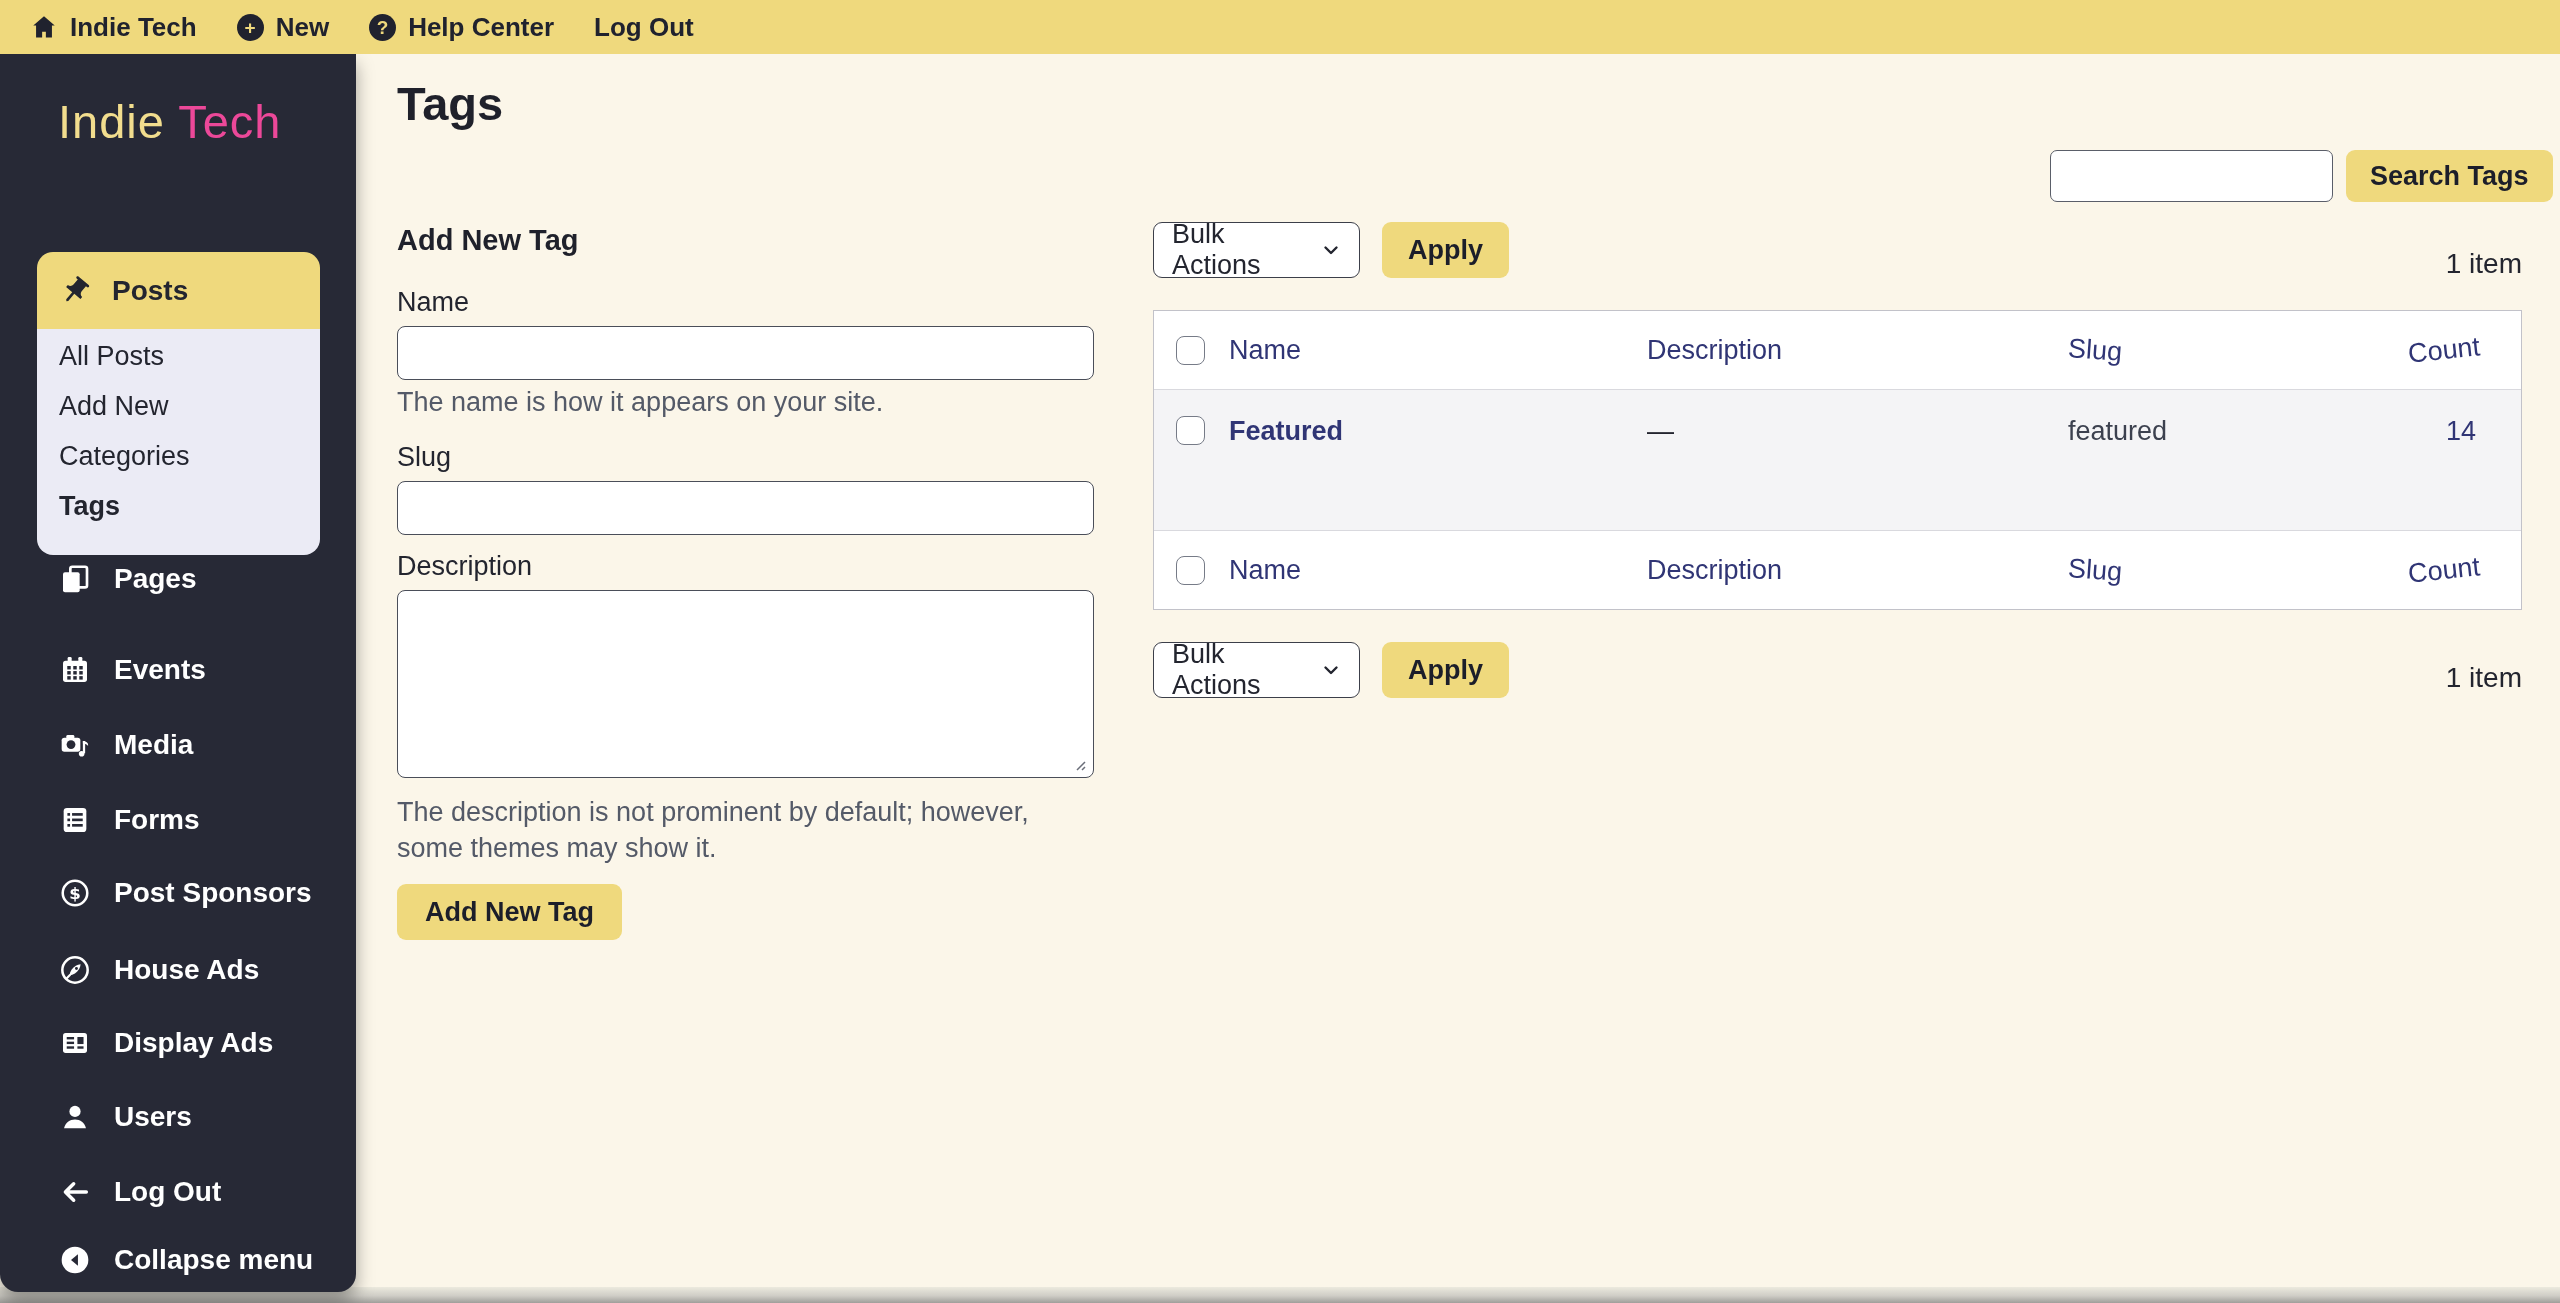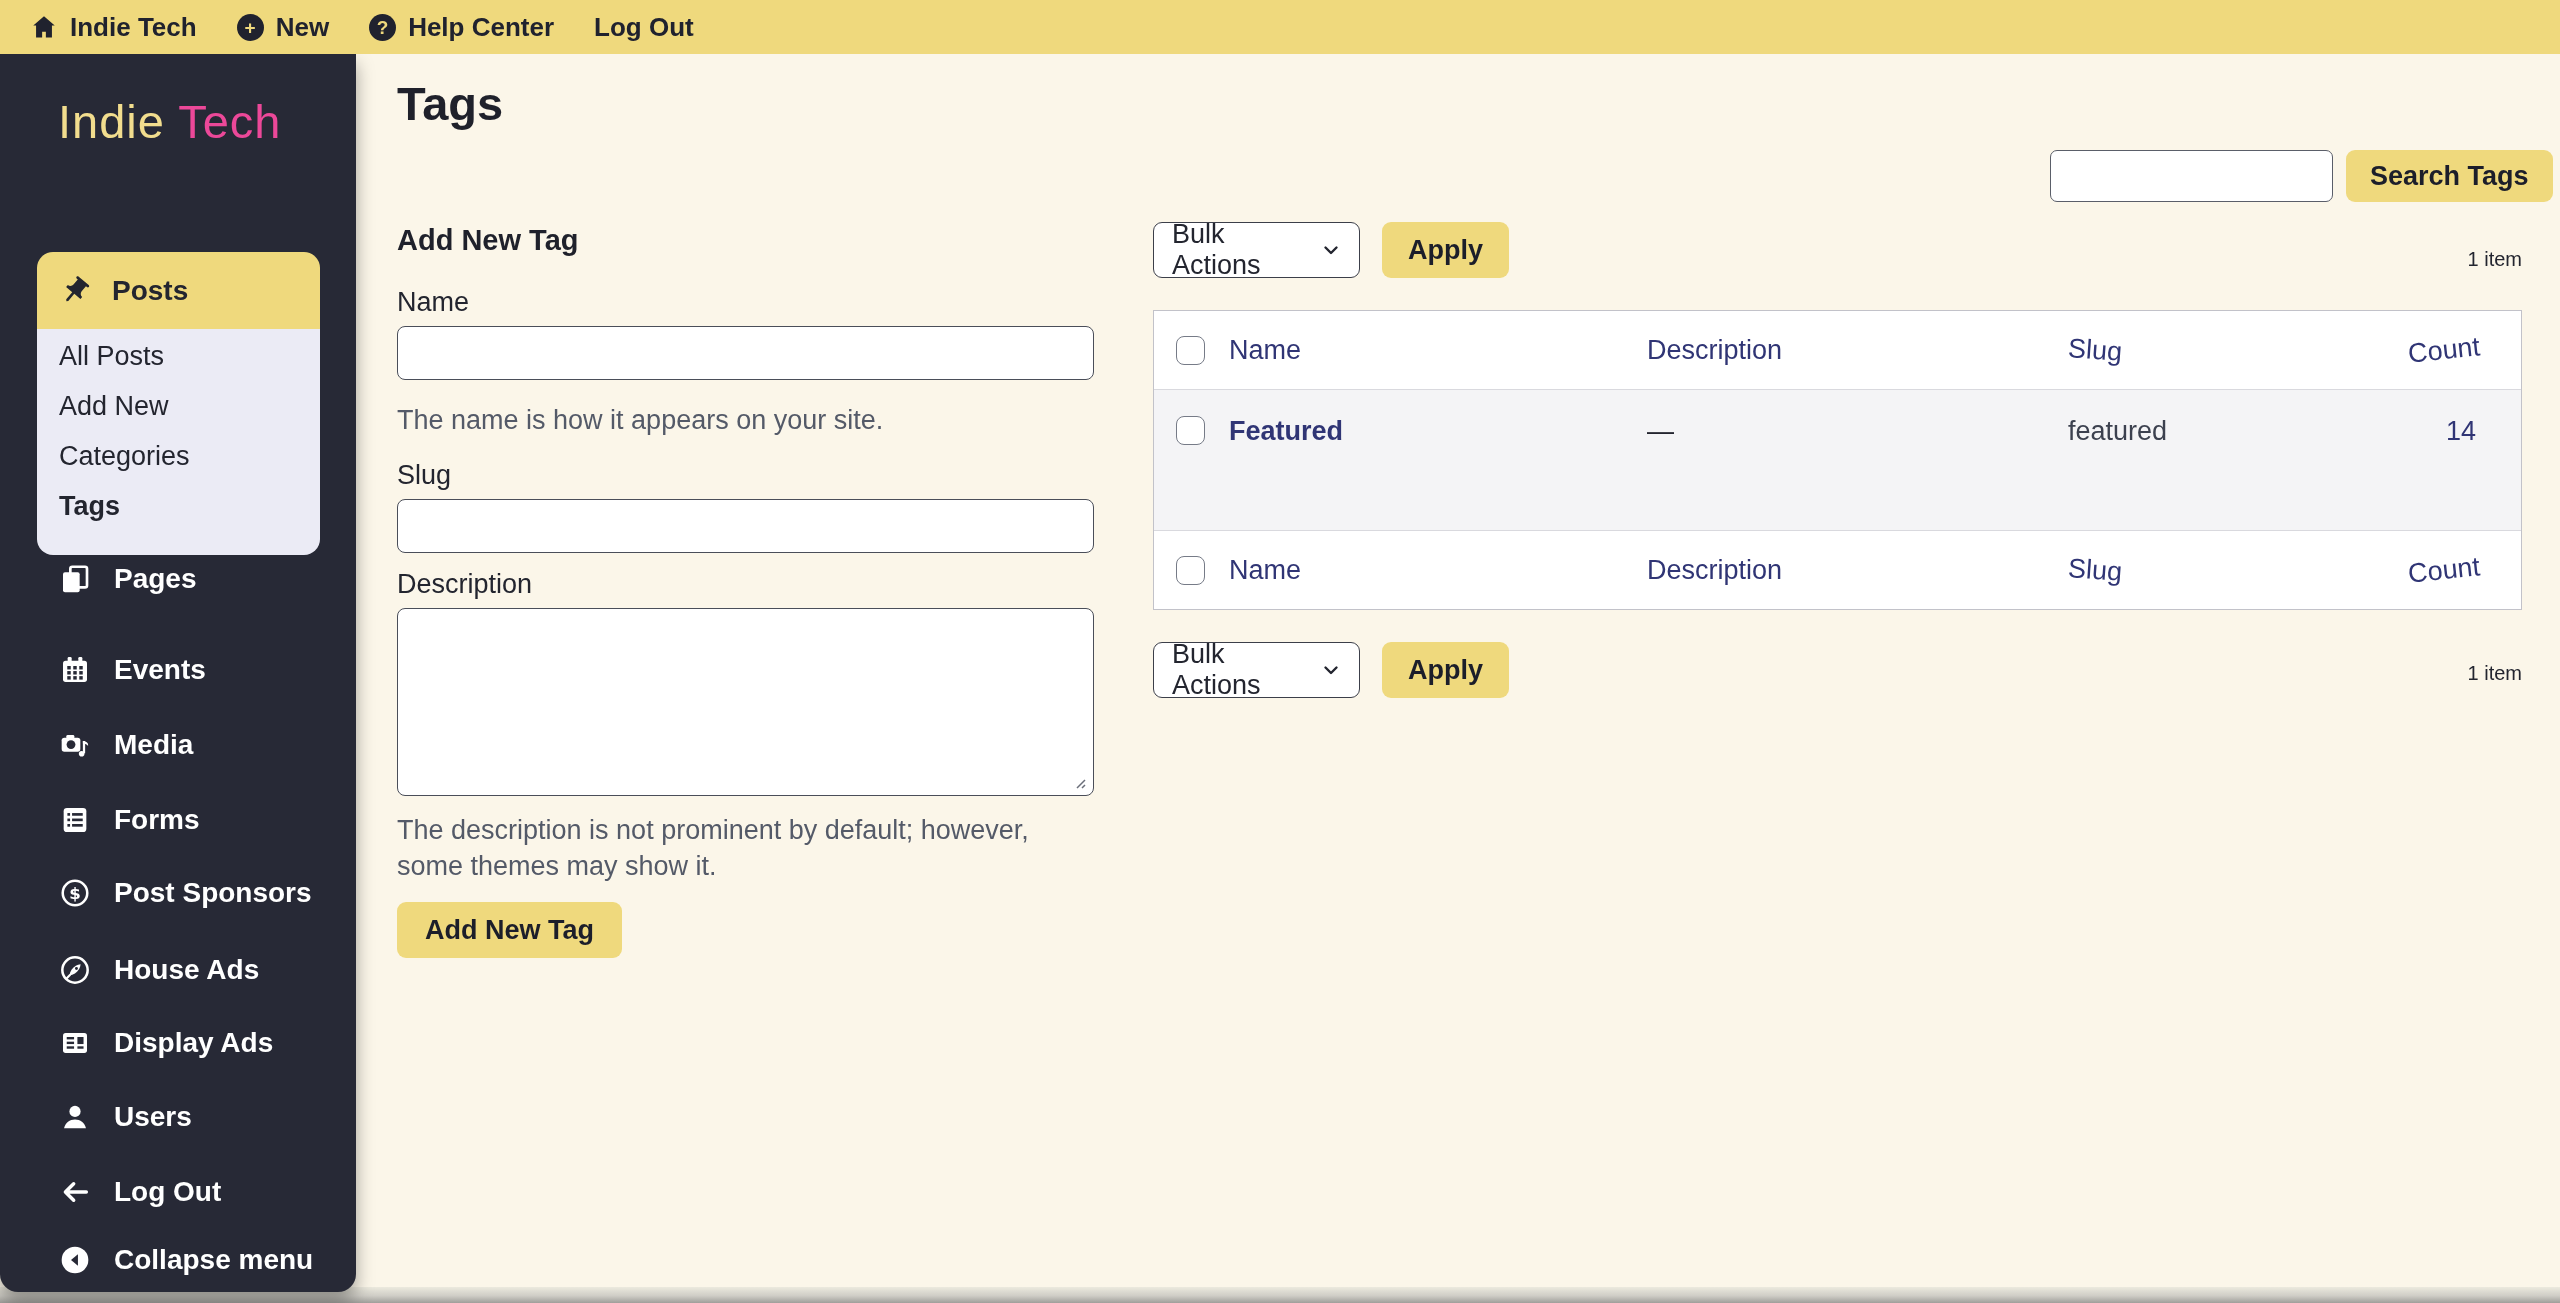--- a/index.html
+++ b/index.html
@@ -85,42 +85,42 @@
 
   
   .form-col { position:absolute; left:397px; top:224px; width:697px; z-index:5; }
   .form-col h2 { font-size:29px; font-weight:700; color:#1f212b; }
   .field-label { margin-top:30px; font-size:27px; font-weight:500; color:#23252f; }
   .text-input {
     margin-top:8px; width:697px; height:54px;
     border:1.6px solid #4a4e59; border-radius:8px; background:#fff;
     font-size:27px; padding:0 16px; font-family:"Liberation Sans", sans-serif;
   }
-  .help { margin-top:22px; font-size:27px; line-height:36px; color:#545a68; }
+  .help { margin-top:4px; font-size:27px; line-height:36px; color:#545a68; }
   .ta-wrap { position:relative; margin-top:8px; width:697px; }
   .textarea {
     width:697px; height:188px; resize:none;
     border:1.6px solid #4a4e59; border-radius:8px; background:#fff;
     font-size:27px; padding:10px 16px; font-family:"Liberation Sans", sans-serif;
   }
   .grip { position:absolute; right:7px; bottom:10px; }
   .submit-btn { margin-top:18px; height:56px; padding:0 28px; display:inline-block; }
 
   
   .list-col { position:absolute; left:1153px; top:222px; width:1369px; z-index:5; }
   .bulk-row { display:flex; gap:22px; align-items:center; height:56px; }
   .bulk-row.bottom { margin-top:32px; }
   .bulk-select {
     width:207px; height:56px; background:#fff;
     border:1.6px solid #3c3f4a; border-radius:9px;
     display:flex; align-items:center; justify-content:space-between;
     padding:0 16px 0 18px; font-size:27px; color:#23252f; cursor:pointer;
   }
   .apply-btn { height:56px; padding:0 26px; }
-  .count-note { position:absolute; right:0; font-size:20px; color:#23252f; }
+  .count-note { position:absolute; right:0; font-size:28px; color:#23252f; }
   .count-top { top:26px; }
   .count-bottom { top:440px; }
 
   .tags-table { margin-top:32px; border:1.5px solid #c2c2c9; background:#fff; }
   .t-row { display:grid; grid-template-columns:75px 418px 421px 340px 1fr; }
   .t-head, .t-foot { height:78px; align-items:center; background:#fff; }
   .t-data {
     height:142px; background:#f4f4f6;
     border-top:1px solid #d9d9de; border-bottom:1px solid #d9d9de;
   }

